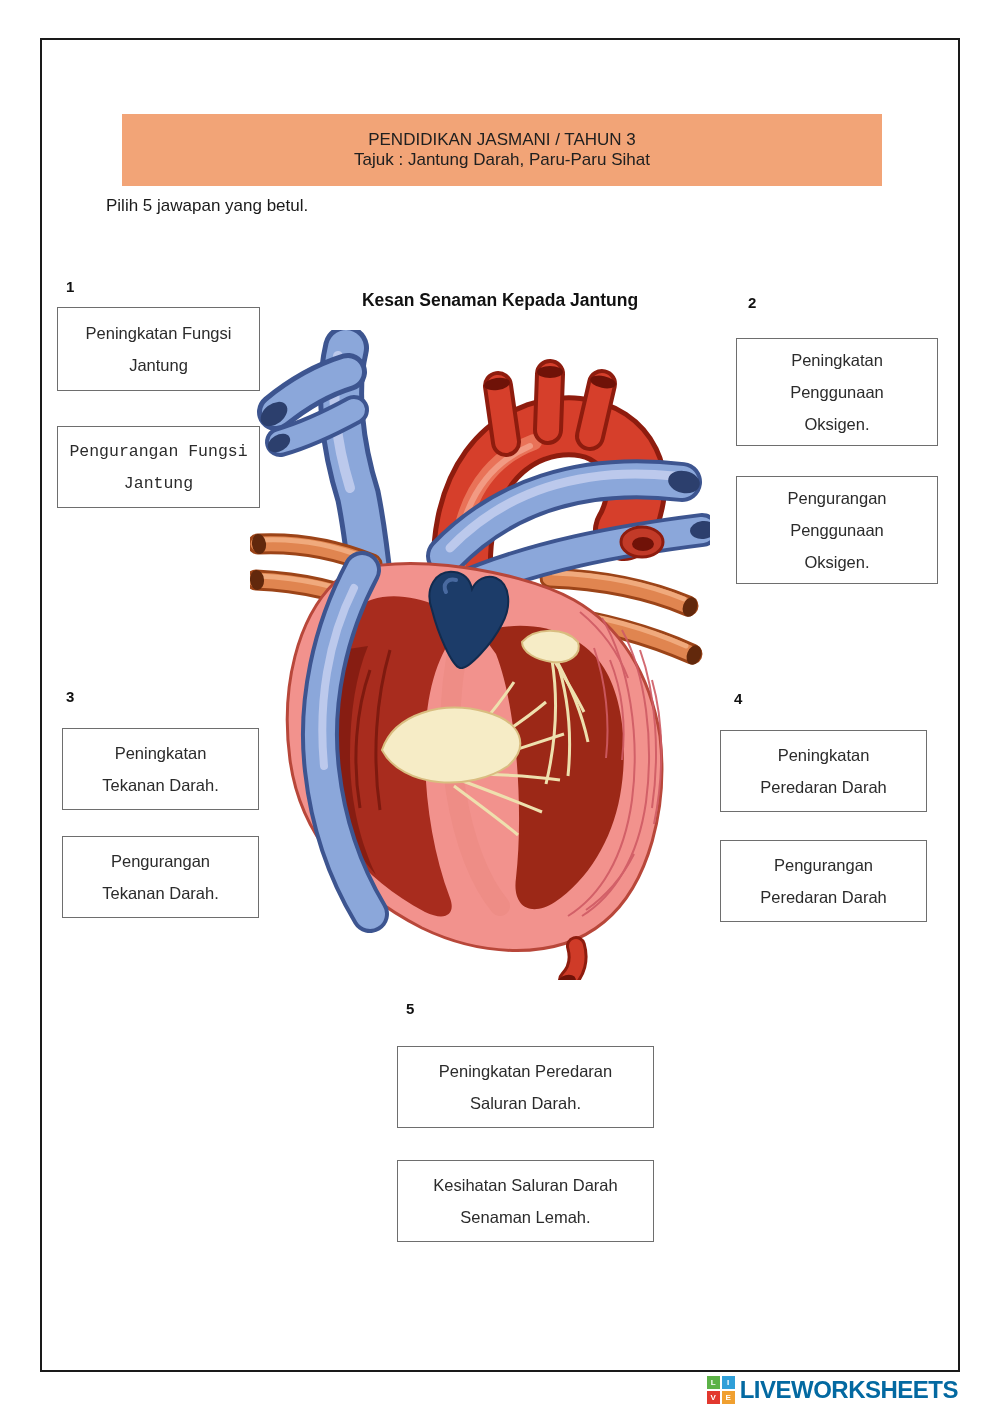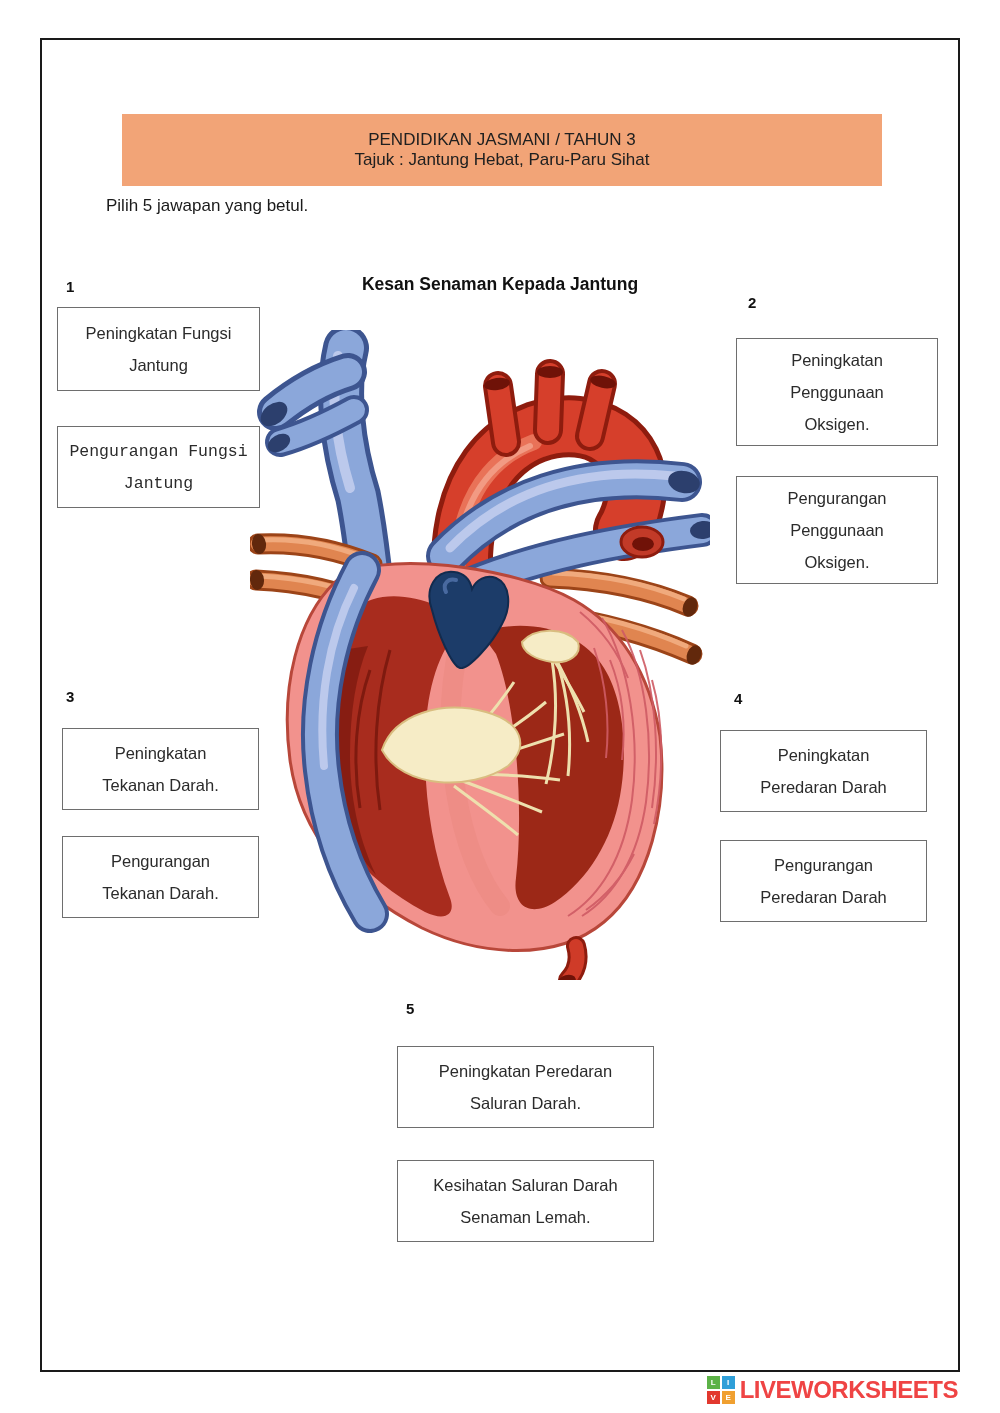--- a/index.html
+++ b/index.html
@@ -14,48 +14,48 @@
   .header-band{
     position:absolute;left:122px;top:114px;width:760px;height:72px;
     background:#f2a477;display:flex;flex-direction:column;align-items:center;
     justify-content:center;
   }
   .header-band .h-line{font-size:17px;color:#202020;}
   .instruction{
     position:absolute;left:106px;top:196px;font-size:17px;color:#1a1a1a;
   }
   .diagram-title{
-    position:absolute;left:250px;top:274px;width:500px;text-align:center;
+    position:absolute;left:250px;top:290px;width:500px;text-align:center;
     font-size:17.5px;font-weight:bold;color:#111;
   }
   .qnum{position:absolute;font-size:15px;font-weight:bold;color:#111;}
   .box{
     position:absolute;border:1px solid #6e6e6e;background:#ffffff;
     display:flex;flex-direction:column;align-items:center;justify-content:center;
     gap:13px;text-align:center;font-size:16.5px;color:#2b2b2b;cursor:pointer;
   }
   .footer-logo{
     position:absolute;top:1376px;right:42px;display:flex;align-items:center;gap:5px;
   }
   .lw-icon{width:28px;height:28px;display:grid;grid-template-columns:13px 13px;
     grid-template-rows:13px 13px;gap:2px;}
   .lw-sq{width:13px;height:13px;display:flex;align-items:center;justify-content:center;
     color:#fff;font-size:8px;font-weight:bold;}
-  .lw-text{font-size:24px;font-weight:bold;color:#ef4444;letter-spacing:-0.5px;}
+  .lw-text{font-size:24px;font-weight:bold;color:#0369a1;letter-spacing:-0.5px;}
 </style>
 </head>
 <body>
 
 <div class="page">
 
   <div class="frame"></div>
 
   <div class="header-band">
     <div class="h-line">PENDIDIKAN JASMANI / TAHUN 3</div>
-    <div class="h-line">Tajuk : Jantung Hebat, Paru-Paru Sihat</div>
+    <div class="h-line">Tajuk : Jantung Darah, Paru-Paru Sihat</div>
   </div>
 
   <div class="instruction">Pilih 5 jawapan yang betul.</div>
 
   <div class="diagram-title">Kesan Senaman Kepada Jantung</div>
 
   <div class="qnum" style="left:66px;top:278px;">1</div>
   <div class="qnum" style="left:748px;top:294px;">2</div>
   <div class="qnum" style="left:66px;top:688px;">3</div>
   <div class="qnum" style="left:734px;top:690px;">4</div>

